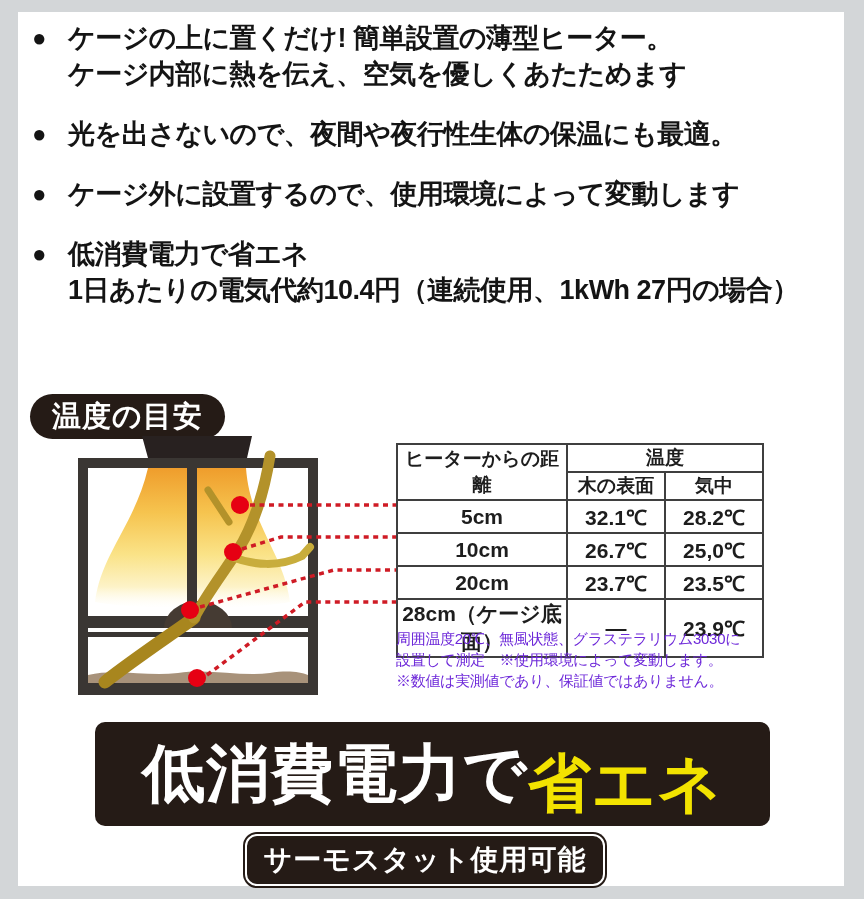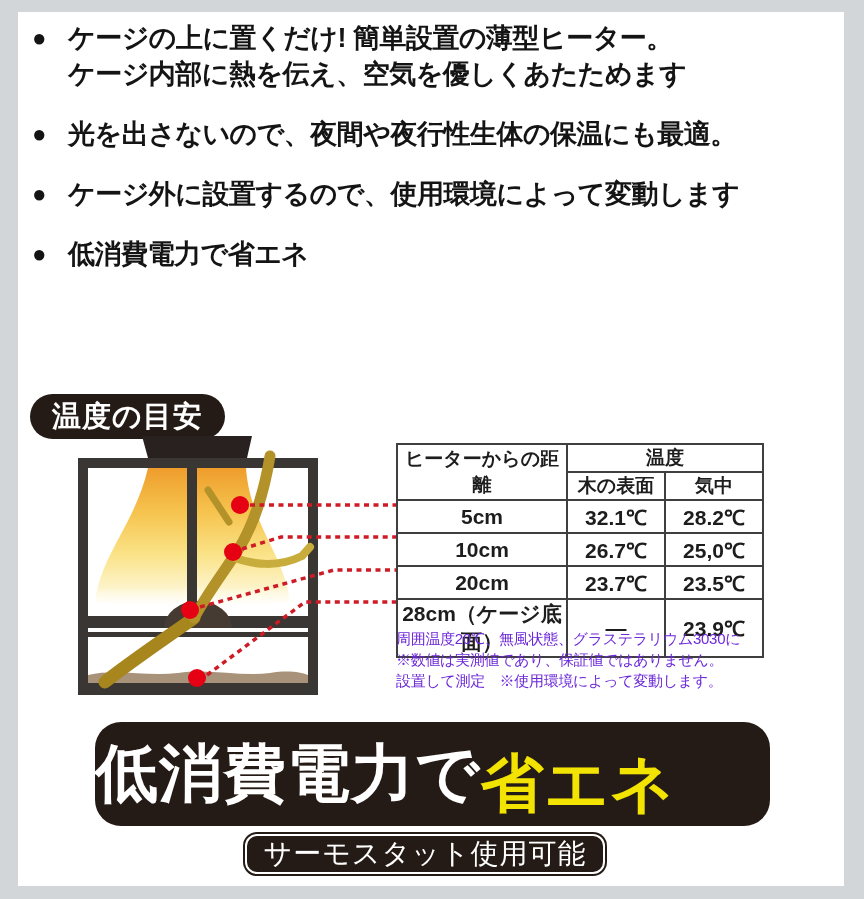--- a/index.html
+++ b/index.html
@@ -42,33 +42,33 @@
   .temp-table .h-sub th { height:22px; font-size:19px; font-weight:700; }
   .temp-table .h-dist { width:170px; font-size:19px; font-weight:700; }
   .temp-table td { height:33px; font-size:21px; font-weight:700; }
   .notes {
     position:absolute; left:378px; top:196px; width:380px;
     font-size:15px; line-height:1.4; color:#6d28d9; letter-spacing:-0.3px;
   }
   
   .banner {
     position:absolute; left:77px; top:710px; width:675px; height:104px;
-    background:#251b16; border-radius:26px;
-    display:flex; align-items:center; justify-content:flex-start;
+    background:#251b16; border-radius:10px;
+    display:flex; align-items:center; justify-content:center;
     font-size:63px; font-weight:700; letter-spacing:1px;
   }
   .banner .w { color:#ffffff; }
   .banner .y { color:#f2e300;margin-top:19px; }
   
   .thermo-badge {
-    position:absolute; left:227px; top:822px; width:360px; height:40px;
+    position:absolute; left:227px; top:822px; width:360px; height:52px;
     background:#251b16; color:#fff; border-radius:12px;
     border:2px solid #ffffff; box-shadow:0 0 0 2px #251b16;
     display:flex; align-items:center; justify-content:center;
-    font-size:28px; font-weight:400; letter-spacing:1px;
+    font-size:28px; font-weight:700; letter-spacing:1px;
   }
 </style>
 </head>
 <body>
 
 <div class="frame">
   <div class="content">
 
     <div class="bullets">
       <div class="bullet">
@@ -90,20 +90,24 @@
       <div class="bullet">
         <div class="bullet-line">
           <span class="bullet-marker">●</span>
           <span>ケージ外に設置するので、使用環境によって変動します</span>
         </div>
       </div>
       <div class="bullet">
         <div class="bullet-line">
           <span class="bullet-marker">●</span>
           <span>低消費電力で省エネ</span>
+        </div>
+        <div class="bullet-line cont">
+          <span class="bullet-marker">●</span>
+          <span>1日あたりの電気代約10.4円（連続使用、1kWh 27円の場合）</span>
         </div>
       </div>
     </div>
 
     <div class="temp-badge">
       <span>温度の目安</span>
     </div>
 
     <div class="temp-section">
 
@@ -187,22 +191,22 @@
           <tr>
             <td>28cm（ケージ底面）</td>
             <td>—</td>
             <td>23.9℃</td>
           </tr>
         </tbody>
       </table>
 
       <div class="notes">
         <div>周囲温度20℃、無風状態、グラステラリウム3030に</div>
+        <div>設置して測定　※使用環境によって変動します。</div>
         <div>※数値は実測値であり、保証値ではありません。</div>
-        <div>設置して測定　※使用環境によって変動します。</div>
       </div>
     </div>
 
     <div class="banner">
       <span class="w">低消費電力で</span>
         <span class="y">省エネ</span>
     </div>
 
     <div class="thermo-badge">
       <span>サーモスタット使用可能</span>

